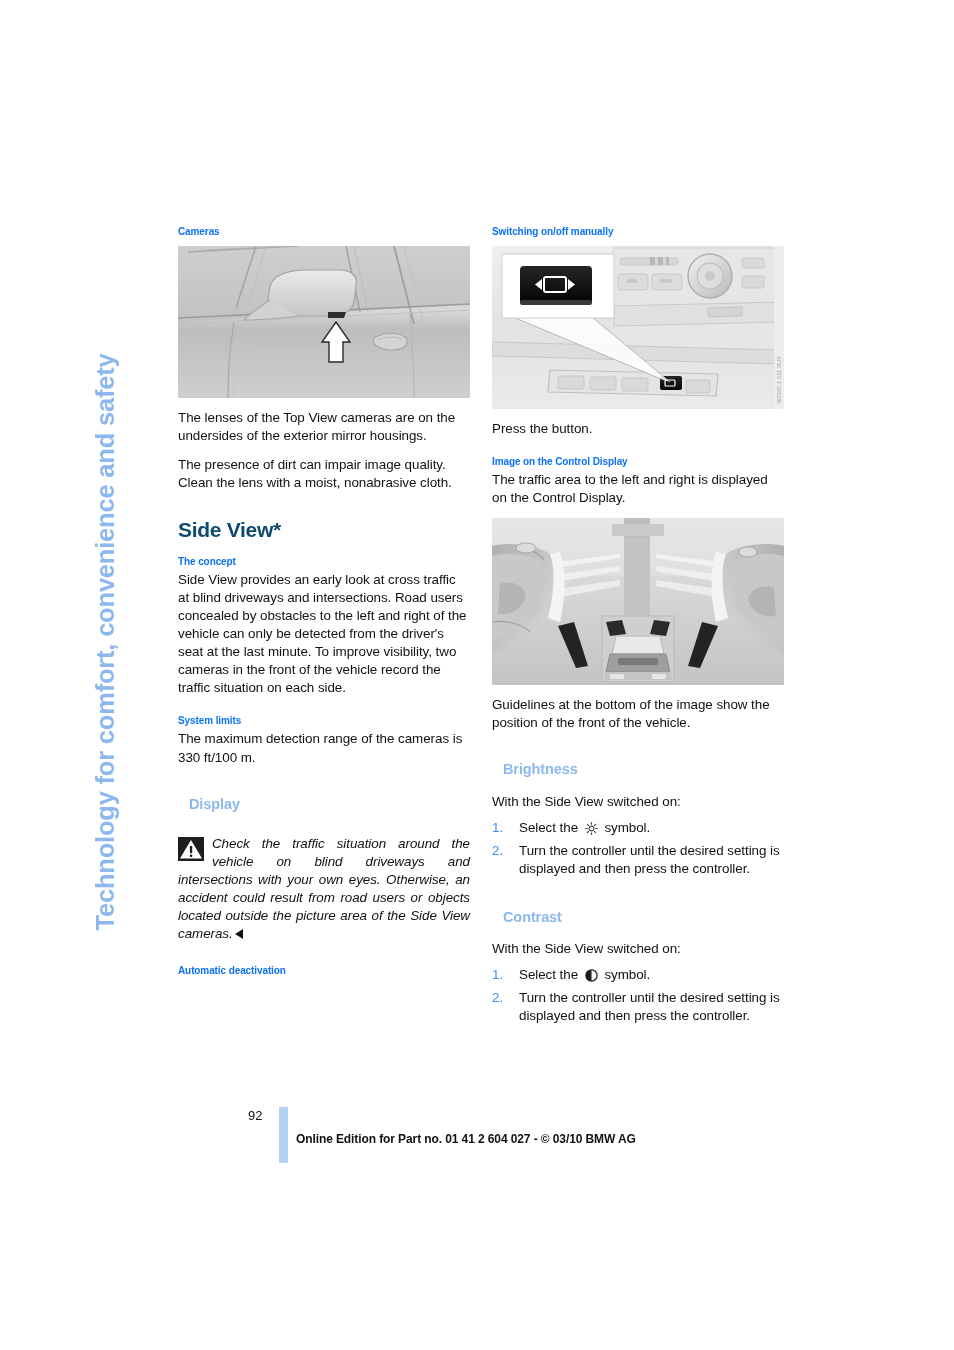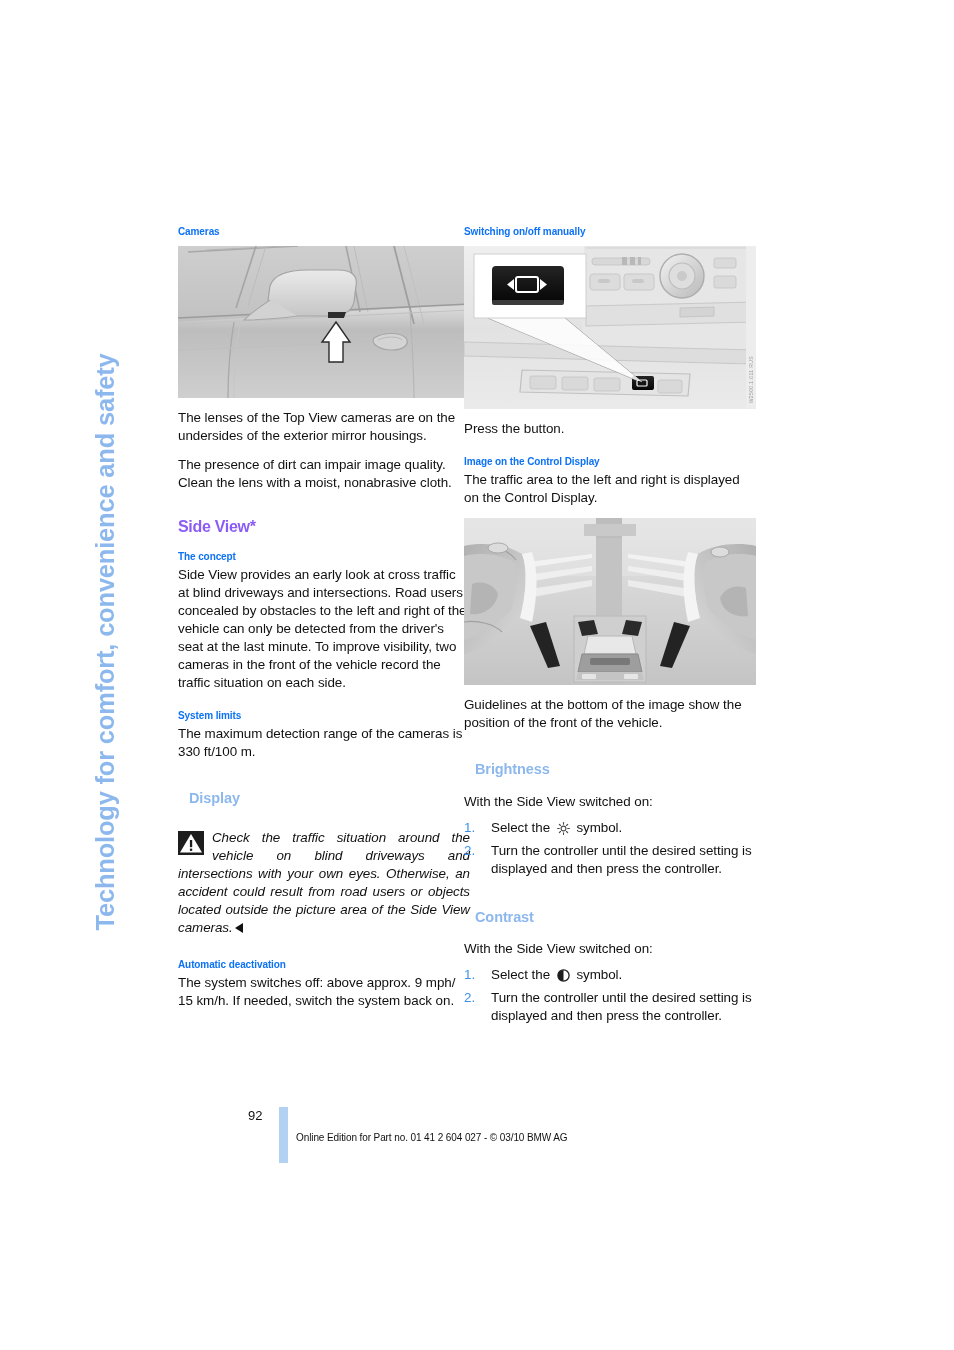--- a/index.html
+++ b/index.html
@@ -41,26 +41,26 @@
     line-height: 1;
   }
 
   
   .col {
     position: absolute;
     top: 226px;
     width: 292px;
   }
   .col-left  { left: 178px; }
-  .col-right { left: 464px; }
+  .col-right { left: 492px; }
 
   h1.section {
-    font-size: 16px;
+    font-size: 21px;
     font-weight: bold;
-    color: #8b5cf6;
+    color: #0c4a6e;
     margin: 0 0 0 0;
     letter-spacing: -0.3px;
     line-height: 1.15;
   }
   h2.head-strong {
     font-size: 10px;
     font-weight: bold;
     color: #0d72f5;
     margin: 0;
     line-height: 1.2;
@@ -180,23 +180,24 @@
     position: absolute;
     left: 248px;
     top: 1108px;
     font-size: 13px;
     color: #111111;
   }
   .footer-text {
     position: absolute;
     left: 296px;
     top: 1132px;
-    font-size: 10px;
+    font-size: 12px;
     color: #111111;
     letter-spacing: -0.1px;
+    font-weight: bold;
   }
 </style>
 </head>
 <body>
 
 <div id="page">
 
   <div class="chapter-tab">
     <div class="chapter-tab-text">Technology for comfort, convenience and safety</div>
   </div>
@@ -290,21 +291,20 @@
           <rect x="11.9" y="9" width="2.3" height="7.2" fill="#1d1d1d"></rect>
           <rect x="11.9" y="17.6" width="2.3" height="2.3" fill="#1d1d1d"></rect>
         </svg>
       </span>
       <span>Check the traffic situation around the vehicle on blind driveways and intersections with your own eyes. Otherwise, an accident could result from road users or objects located outside the picture area of the Side View cameras.</span><span class="note-end"></span>
     </div>
 
     <div class="sp-22"></div>
     <h2 class="head-strong">Automatic deactivation</h2>
     <div class="sp-3"></div>
-    <p class="body">The system switches off: above approx. 9 mph/ 15 km/h. If needed, switch the system back on.</p>
   </div>
 
   <div class="col col-right">
 
     <h2 class="head-strong">Switching on/off manually</h2>
     <div class="sp-8"></div>
 
     <div class="figure fig-dash">
       <svg viewBox="0 0 292 163" preserveAspectRatio="none" aria-hidden="true">
         <defs>

